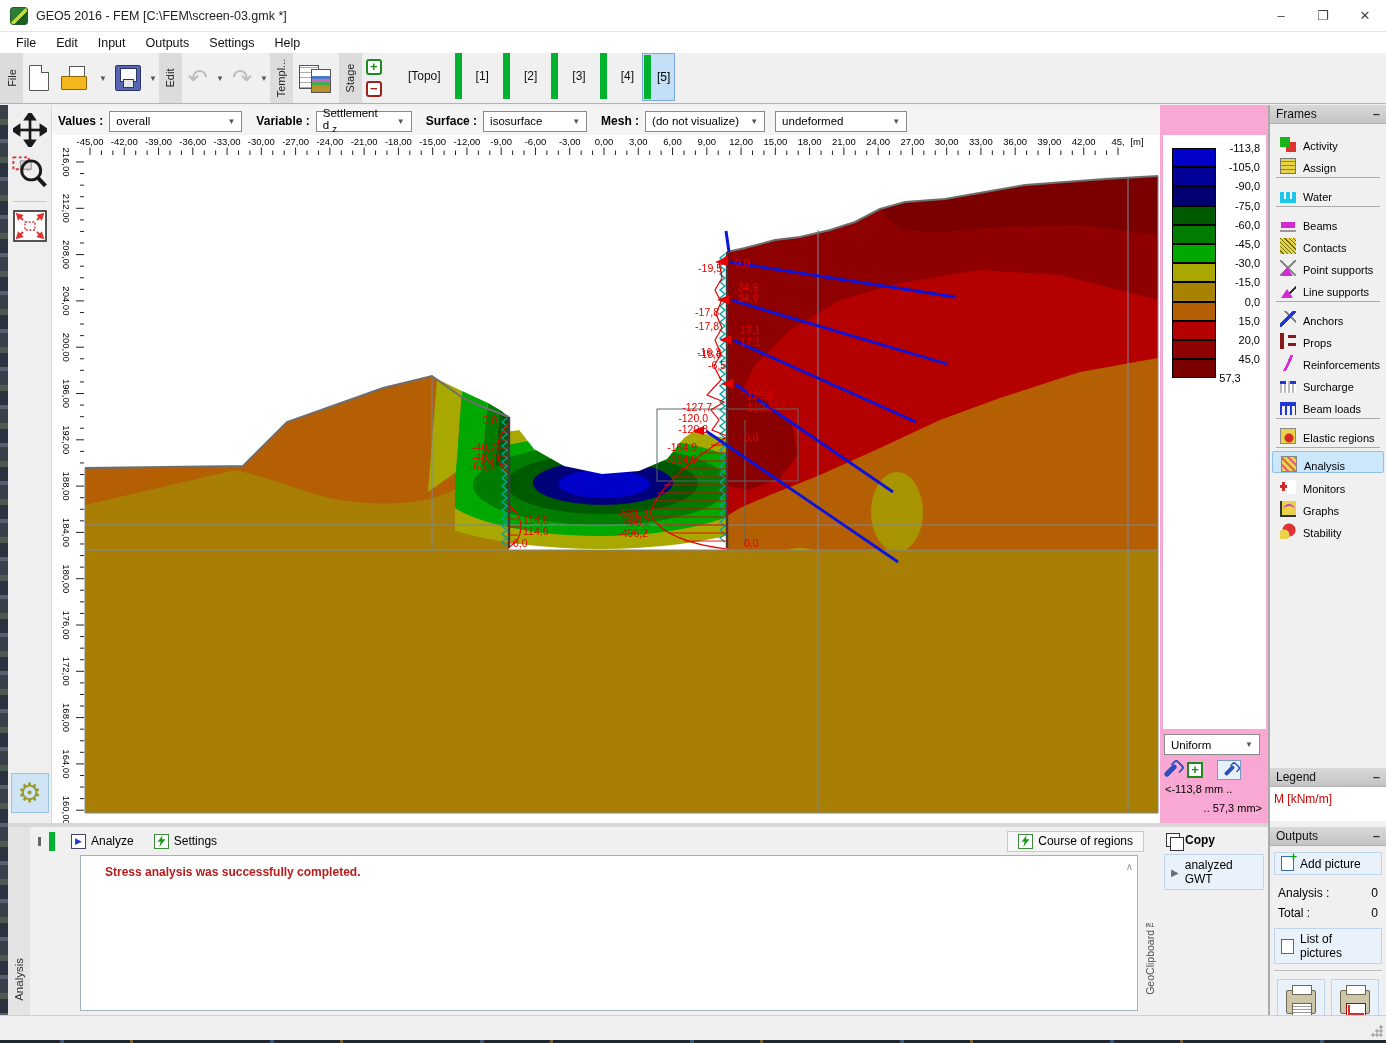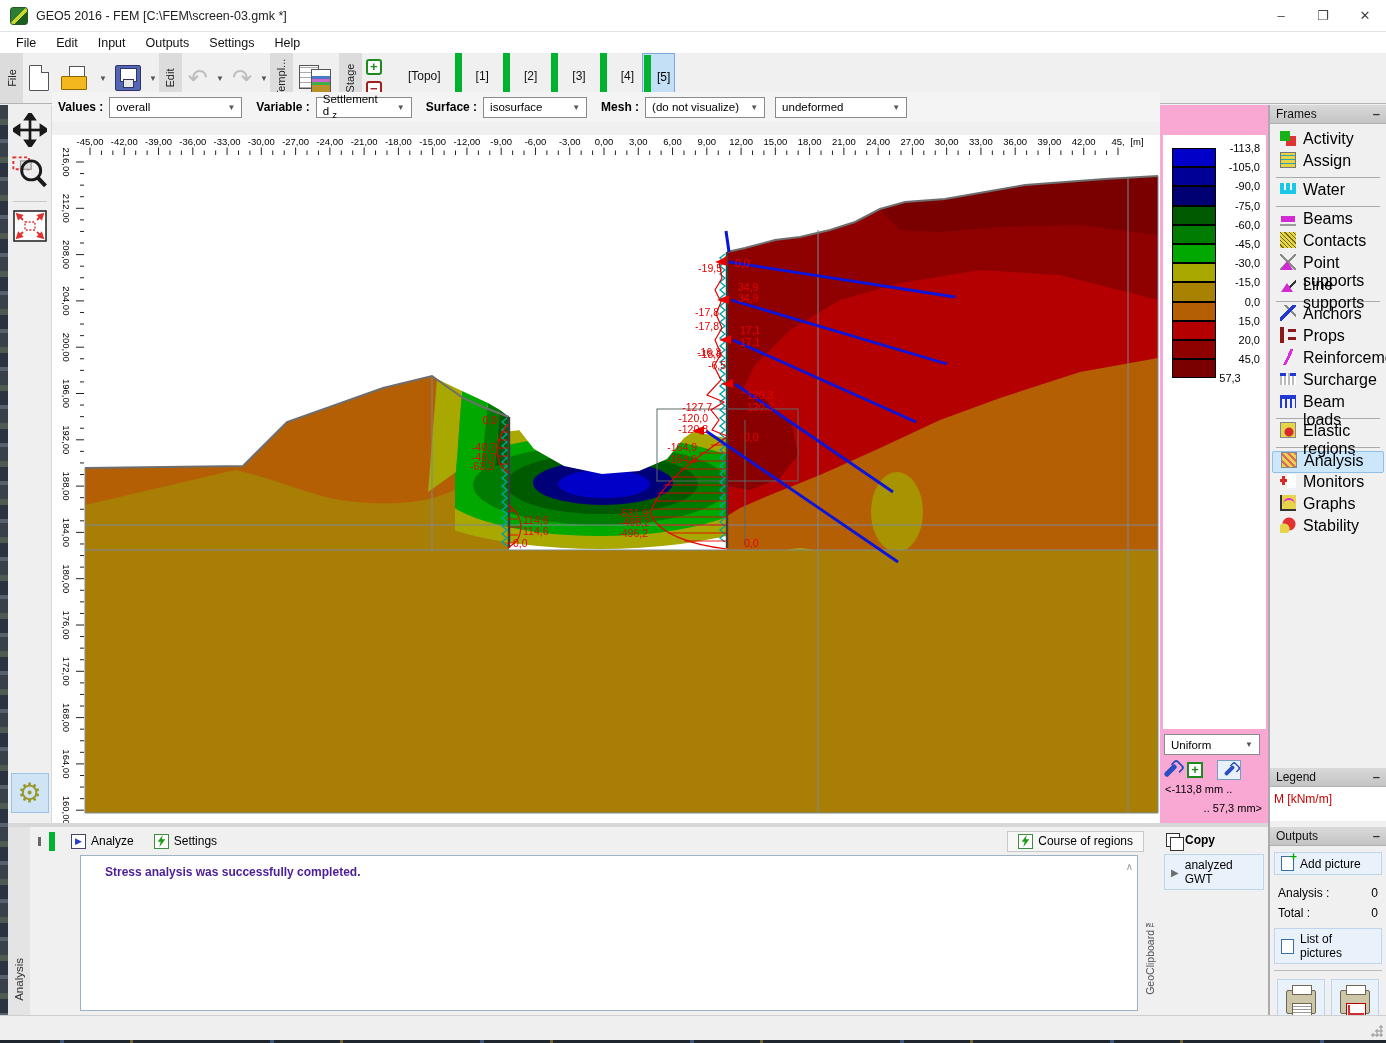--- a/index.html
+++ b/index.html
@@ -41,21 +41,21 @@
 .sbar{width:7px;height:46px;background:#00b22d;margin:0 6px}
 #stage-sel{display:flex;align-items:center;background:#c3e0f6;border:1px solid #7da8d8;height:48px;padding-right:4px}
 #stage-sel .sbar{margin:0 6px 0 1px;height:44px}
 
 #edgestrip{left:0;top:105px;width:8px;height:935px;background:repeating-linear-gradient(180deg,#3a4049 0 14px,#4d5a52 14px 20px,#2c3340 20px 34px,#55616e 34px 38px)}
 #toolcol{left:8px;top:105px;width:44px;height:718px;background:#efefef;border-right:1px solid #d9d9d9;display:flex;flex-direction:column;align-items:center}
 .lefticon{margin-top:8px}
 #gearbox{margin-top:auto;margin-bottom:10px;width:38px;height:40px;background:#cfe4f5;border:1px solid #9cc3e3;display:flex;align-items:center;justify-content:center;font-size:27px;color:#99992e}
 #toolsep{width:34px;height:1px;background:#c9c9c9;margin-top:8px}
 
-#controls{left:52px;top:92px;width:1108px;height:30px;background:#f4f4f4;display:flex;align-items:center;padding-left:6px;gap:6px}
+#controls{left:52px;top:106px;width:1108px;height:30px;background:#f4f4f4;display:flex;align-items:center;padding-left:6px;gap:6px}
 #controls .clabel{font-weight:bold;font-size:12px}
 .dd{background:#fff;border:1px solid #8a8a8a;height:21px;display:flex;align-items:center;padding:0 4px 0 6px;font-size:11.5px}
 .dd .caret{margin-left:auto}
 
 #canvas{left:52px;top:135px;width:1108px;height:688px;background:#fff}
 
 #scalecol{left:1160px;top:105px;width:108px;height:718px;background:#f9a8d4}
 #scalewhite{position:absolute;left:3px;top:30px;width:103px;height:594px;background:#fff}
 .scbox{position:absolute;left:12px;width:44px;height:19.2px;border:1px solid #000}
 .sclabel{position:absolute;right:8px;width:60px;text-align:right;font-size:11px}
@@ -66,21 +66,21 @@
 .wrench:after{content:"";position:absolute;top:-5px;left:-2px;width:9px;height:6px;border:2px solid #2a4fc0;border-bottom:none;border-radius:4px 4px 0 0;background:transparent}
 .greenplus{width:16px;height:16px;border:2px solid #1d8a1d;color:#1d8a1d;font-weight:bold;font-size:13px;line-height:11px;text-align:center;background:#fff}
 .wrenchbtn{width:24px;height:20px;border:1px solid #7a9cc4;background:#e8f0fa;display:flex;align-items:center;justify-content:center}
 .wrenchbtn .wrench{transform:rotate(45deg) scale(.8)}
 
 #rightdivider{left:1268px;top:105px;width:2px;height:938px;background:#ababab}
 #rightcol{left:1270px;top:105px;width:116px;height:718px;background:#f0f0f0}
 .panelhdr{height:19px;background:linear-gradient(#d9d9d9,#c4c4c4);display:flex;align-items:center;padding:0 6px;font-size:12px;color:#111;border-bottom:1px solid #b0b0b0}
 .panelhdr .min{margin-left:auto;font-weight:bold;color:#333;font-size:13px;line-height:8px}
 #frameslist{padding-top:6px}
-.fitem{display:flex;align-items:flex-start;height:22px;padding-left:10px;font-size:16px}
+.fitem{display:flex;align-items:flex-end;height:22px;padding-left:10px;font-size:11px}
 .fitem.sel{background:#cce6fa;border:1px solid #8fc0e8;border-radius:2px;margin:0 2px;padding-left:8px}
 .fsep{height:1px;background:#aaa;margin:3px 6px}
 .fi{width:16px;height:16px;display:inline-block;margin-right:7px;flex:0 0 16px;position:relative}
 .fi-activity{background:linear-gradient(#17b317,#17b317) 0 1px/10px 10px no-repeat,linear-gradient(#e03232,#e03232) 6px 6px/10px 10px no-repeat}
 .fi-assign{background:repeating-linear-gradient(0deg,#e8d44a 0 3px,#2aa5a5 3px 4px);border:1px solid #777}
 .fi-water{height:11px;margin-top:2px;background:repeating-linear-gradient(90deg,#19c7e8 0 4px,#fff 4px 6px);border-bottom:4px solid #19c7e8}
 .fi-beams{background:linear-gradient(#d42ad4,#d42ad4) 1px 6px/14px 6px no-repeat;border-bottom:2px solid #999}
 .fi-contacts{background:repeating-linear-gradient(45deg,#e8d44a 0 2px,#6b6b00 2px 3px)}
 .fi-point-supports{background:linear-gradient(45deg,transparent 44%,#8a8a8a 44% 56%,transparent 56%),linear-gradient(-45deg,transparent 44%,#8a8a8a 44% 56%,transparent 56%)}
 .fi-point-supports:after,.fi-line-supports:after{content:"";position:absolute;left:1px;bottom:0;border-left:6px solid transparent;border-right:6px solid transparent;border-bottom:9px solid #d42ad4}
@@ -104,21 +104,21 @@
 #analysistab{position:absolute;left:0;top:0;width:22px;height:188px;background:#e4e4e4;display:flex;align-items:flex-end;justify-content:center;padding-bottom:14px}
 #analysistab span{writing-mode:vertical-rl;transform:rotate(180deg);font-size:11.5px;color:#333}
 #bftoolbar{position:absolute;left:22px;top:2px;width:1128px;height:24px;display:flex;align-items:center}
 .grip{width:3px;height:9px;background:#666;margin:0 8px}
 .greenbar-sm{width:6px;height:19px;background:#00b22d;margin-right:6px}
 .bfbtn{display:flex;align-items:center;gap:5px;padding:2px 10px;font-size:12px}
 .playicon{width:15px;height:15px;border:1px solid #446;background:#fff;color:#2238d4;font-size:9px;line-height:13px;text-align:center}
 .boltbox{width:15px;height:15px;border:1px solid #3c8c3c;background:#fff;display:flex;align-items:center;justify-content:center}
 #coursebtn{margin-left:auto;margin-right:14px;border:1px solid #c8c8c8;background:#f7f7f7}
 #bftext{position:absolute;left:72px;top:28px;width:1058px;height:156px;background:#fff;border:1px solid #9db2c2;padding:8px 0 0 24px;font-size:12px;line-height:1.35}
-#bftext .ok{color:#4c1d95;font-weight:bold}
+#bftext .ok{color:#b91c1c;font-weight:bold}
 #bftext .ud{color:#b00000;font-weight:bold}
 #bfscroll{position:absolute;right:4px;top:4px;color:#999;font-size:10px}
 #geoclip{left:1140px;top:900px;width:20px;height:112px;display:flex;align-items:center;justify-content:center}
 #geoclip span{writing-mode:vertical-rl;transform:rotate(180deg);font-size:10.5px;color:#555}
 
 #copypanel{left:1160px;top:827px;width:108px;height:188px;background:#f0f0f0;padding:4px}
 #copyhdr{display:flex;align-items:center;gap:5px;font-weight:bold;font-size:12px;padding:2px}
 .pagesicon{width:14px;height:14px;border:1.5px solid #333;background:#fff;position:relative}
 .pagesicon:after{content:"";position:absolute;left:3px;top:3px;width:12px;height:12px;border:1.5px solid #333;background:#fff}
 .bluebtn{background:#e9f2fb;border:1px solid #bdd6ee;display:flex;align-items:center;gap:6px;padding:3px 6px;font-size:12px;margin-top:5px}

